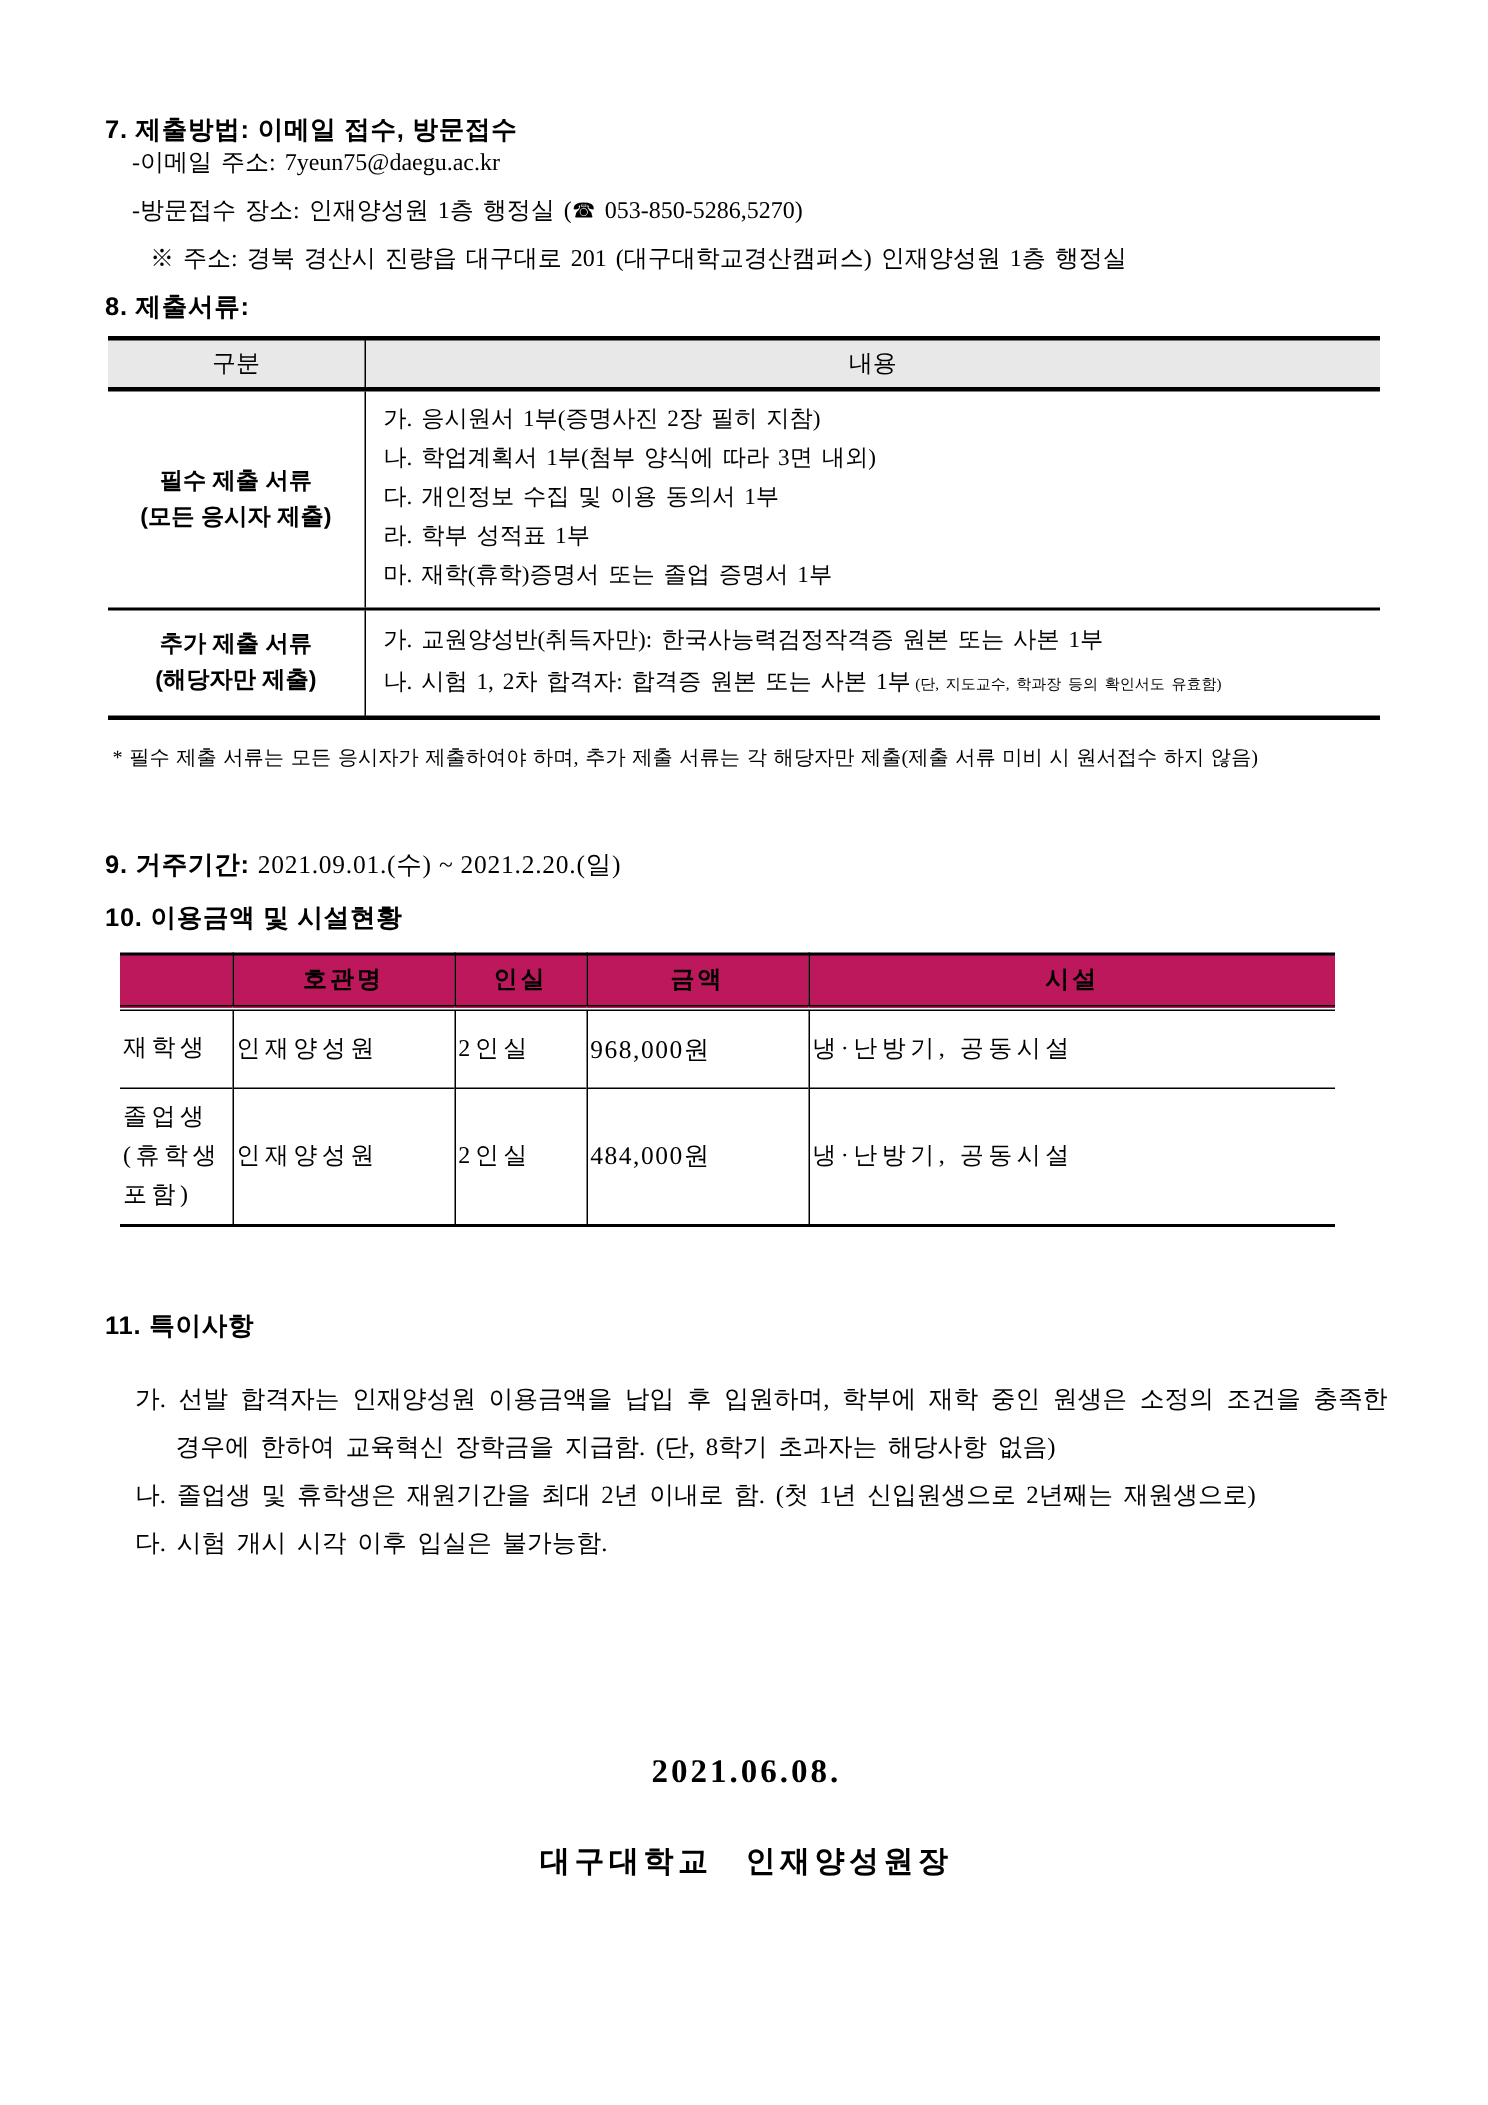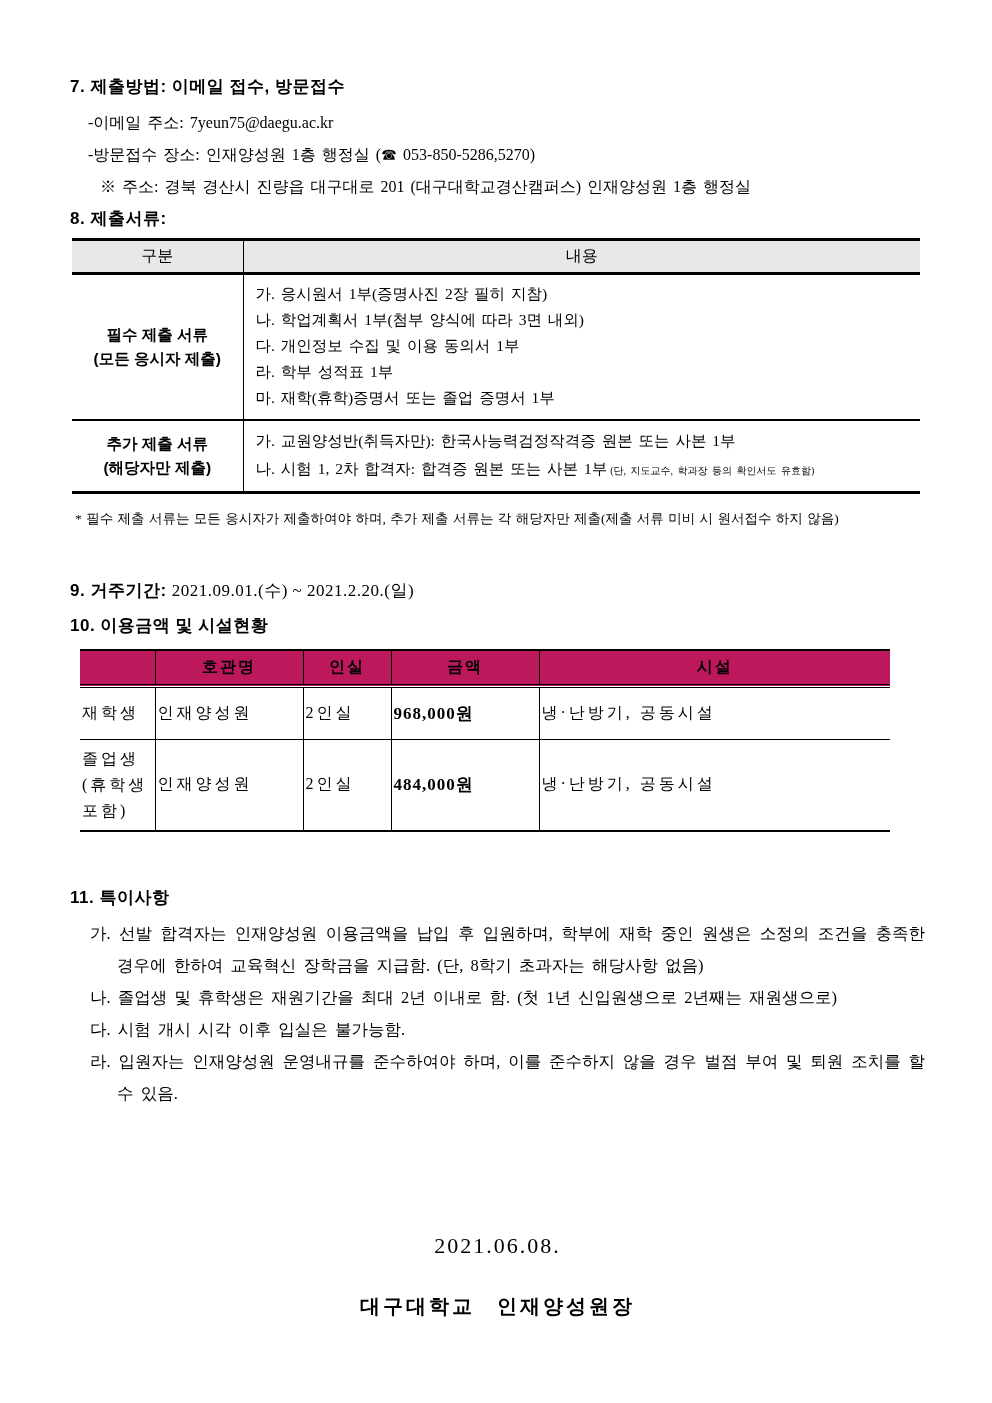--- a/index.html
+++ b/index.html
@@ -38,21 +38,21 @@
     font-size: 17px;
     margin-top: 12px;
   }
   
   .sub-line {
     font-size: 16px;
     line-height: 22px;
     margin-left: 18px;
     word-spacing: 2px;
   }
-  #s7-line0 { margin-top: 14px; }
+  #s7-line0 { margin-top: 0; }
   #s7-line1 { margin-top: 10px; }
   #s7-line2 { margin-top: 10px; margin-left: 30px; }
   
   .t1 {
     width: 848px;
     margin-top: 8px;
     margin-left: 2px;
     border-collapse: collapse;
     border-top: 3px solid #000;
     border-bottom: 3px solid #000;
@@ -111,41 +111,42 @@
     text-align: center;
   }
   .t2 td {
     vertical-align: middle;
     font-size: 16px;
     letter-spacing: 3px;
     padding: 6px 2px;
   }
   .t2 .row-sep td { border-top: 1px solid #000; }
   .t2 .v-line { border-left: 1px solid #000; }
-  .t2 .price { font-weight: bold; font-size: 17px; letter-spacing: 1px; }
+  .t2 .price { font-weight: normal; font-size: 17px; letter-spacing: 1px; }
   .t2 .category { font-size: 16px; line-height: 26px; white-space: pre-line; }
   .t2 .tall td { height: 82px; }
   .t2 .short td { height: 53px; }
   
-  .sp-items { margin-top: 9px; margin-left: 20px; }
+  .sp-items { margin-top: 22px; margin-left: 20px; }
   .sp-item {
     font-size: 16.5px;
     line-height: 32px;
     text-align: justify;
     word-spacing: 3px;
     padding-left: 27px;
     text-indent: -27px;
   }
   
   .issue-date {
     margin-top: 122px;
     text-align: center;
     font-size: 22px;
     line-height: 28px;
     letter-spacing: 2px;
+    font-weight: bold;
   }
   .signature {
     margin-top: 27px;
     text-align: center;
     font-size: 20px;
     line-height: 38px;
     font-weight: bold;
     letter-spacing: 3px;
     word-spacing: 14px;
   }
@@ -237,19 +238,18 @@
         <td class="v-line">냉·난방기, 공동시설</td>
       </tr>
     </tbody>
   </table>
 
   <div class="sec-heading" id="h11">11. 특이사항</div>
   <div class="sp-items">
     <div class="sp-item">가. 선발 합격자는 인재양성원 이용금액을 납입 후 입원하며, 학부에 재학 중인 원생은 소정의 조건을 충족한 경우에 한하여 교육혁신 장학금을 지급함. (단, 8학기 초과자는 해당사항 없음)</div>
     <div class="sp-item">나. 졸업생 및 휴학생은 재원기간을 최대 2년 이내로 함. (첫 1년 신입원생으로 2년째는 재원생으로)</div>
     <div class="sp-item">다. 시험 개시 시각 이후 입실은 불가능함.</div>
-    <div class="sp-item">라. 입원자는 인재양성원 운영내규를 준수하여야 하며, 이를 준수하지 않을 경우 벌점 부여 및 퇴원 조치를 할 수 있음.</div>
   </div>
 
   <div class="issue-date">2021.06.08.</div>
   <div class="signature">대구대학교 인재양성원장</div>
 
 </div>
 
 </body></html>

